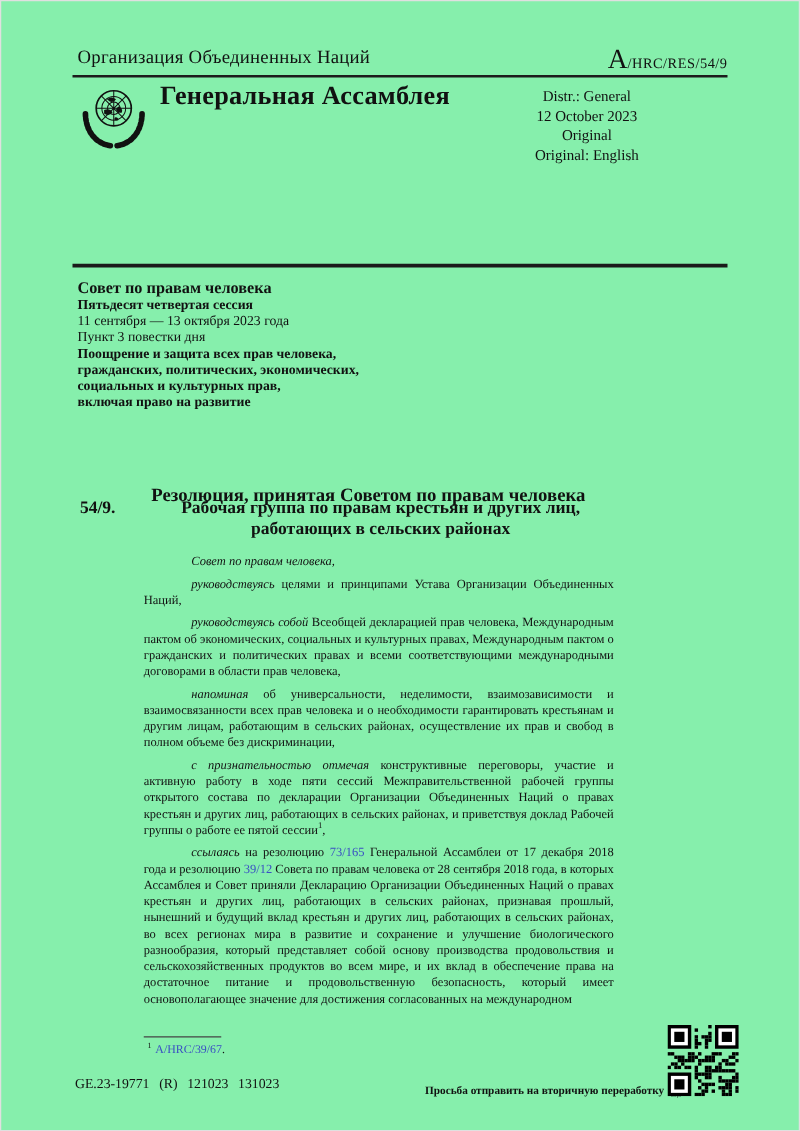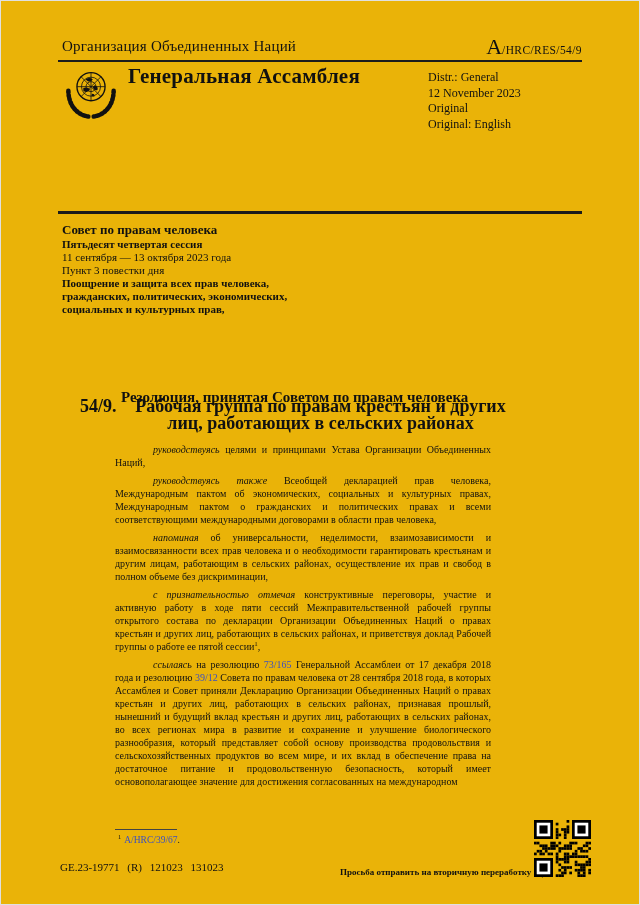--- a/index.html
+++ b/index.html
@@ -1,38 +1,38 @@
 <!DOCTYPE html>
 <html lang="ru" style="--link: #3a50c3;"><head>
 <meta charset="utf-8">
 <style>
   html,body{margin:0;padding:0;background:#888;}
   .page{
-    position:relative;width:640px;height:905px;margin:0 auto;background:#eab308;
+    position:relative;width:640px;height:905px;margin:0 auto;background:#86efac;
     font-family:"Liberation Serif","DejaVu Serif",serif;color:#111;
     box-shadow:inset 0 0 0 1px #e0e0e0;overflow:hidden;
   }
   
   .mast{position:absolute;left:58px;right:58px;top:36px;border-bottom:2px solid #1c1c1c;padding-bottom:4px;}
   .org-name{position:absolute;left:4px;top:2px;font-size:15px;letter-spacing:.2px;}
   .doc-symbol{position:absolute;right:0;top:-2px;font-size:11.5px;letter-spacing:.4px;}
   .doc-symbol .big-a{font-size:22px;letter-spacing:0;}
   .mast-spacer{height:20px;}
   .emblem{position:absolute;left:62px;top:64px;width:58px;height:58px;}
   .assembly-title{position:absolute;left:128px;top:64px;font-size:21px;font-weight:bold;letter-spacing:.2px;}
-  .distr-block{position:absolute;left:428px;top:70px;font-size:12px;line-height:15.5px;}
+  .distr-block{position:absolute;left:428px;top:70px;font-size:12px;line-height:15.5px;text-align:center;}
   
   .thick-rule{position:absolute;left:58px;right:58px;top:211px;height:3px;background:#1b1b1b;}
   
   .session{position:absolute;left:62px;top:222px;font-size:11px;line-height:13px;}
   .session .council{font-size:13px;font-weight:bold;line-height:16px;}
   .session .b{font-weight:bold;}
   
   .res-title{position:absolute;left:121px;top:344px;width:430px;font-size:15px;font-weight:bold;line-height:19.5px;margin-top:44px;}
-  .res-head{position:absolute;left:80px;top:398px;width:440px;font-size:18px;font-weight:bold;line-height:17px;}
+  .res-head{position:absolute;left:64px;top:398px;width:440px;font-size:14px;font-weight:bold;line-height:17px;}
   .res-num{position:absolute;left:0;top:0;}
   .res-head-text{margin-left:41px;text-align:center;}
   
   .body{position:absolute;left:115px;top:443px;width:376px;font-size:10px;line-height:13px;text-align:justify;}
   .body p{margin:0 0 5px;text-indent:38px;}
   .body i{font-style:italic;}
   .body sup{font-size:7px;line-height:0;}
   a.doclink{color:var(--link,#3a50c3);text-decoration:none;cursor:pointer;}
   
   .fn-rule{position:absolute;left:115px;top:829px;width:62px;border-top:1.2px solid #444;}
@@ -71,49 +71,51 @@
     <g fill="none" stroke="#111" stroke-linecap="round">
       <path d="M29,58 C16,56 7,45 7,29" stroke-width="5" stroke-dasharray="2.2 1.9"></path>
       <path d="M35,58 C48,56 57,45 57,29" stroke-width="5" stroke-dasharray="2.2 1.9"></path>
     </g>
   </svg>
 
   <div class="assembly-title">Генеральная Ассамблея</div>
 
   <div class="distr-block">
     <div>Distr.: General</div>
-    <div>12 November 2023</div>
+    <div>12 October 2023</div>
     <div>Original</div>
     <div>Original: English</div>
   </div>
 
   <div class="thick-rule"></div>
 
   <div class="session">
     <div class="council">Совет по правам человека</div>
     <div class="b">Пятьдесят четвертая сессия</div>
     <div>11 сентября — 13 октября 2023 года</div>
     <div>Пункт 3 повестки дня</div>
     <div class="b">Поощрение и защита всех прав человека,</div>
     <div class="b">гражданских, политических, экономических,</div>
     <div class="b">социальных и культурных прав,</div>
+    <div class="b">включая право на развитие</div>
   </div>
 
   <div class="res-title">
     <div>Резолюция, принятая Советом по правам человека</div>
   </div>
 
   <div class="res-head">
     <span class="res-num">54/9.</span>
     <div class="res-head-text">Рабочая группа по правам крестьян и других лиц, работающих в сельских районах</div>
   </div>
 
   <main class="body">
+    <p><i>Совет по правам человека,</i></p>
     <p><i>руководствуясь</i><span> целями и принципами Устава Организации Объединенных Наций,</span></p>
-    <p><i>руководствуясь также</i><span> Всеобщей декларацией прав человека, Международным пактом об экономических, социальных и культурных правах, Международным пактом о гражданских и политических правах и всеми соответствующими международными договорами в области прав человека,</span></p>
+    <p><i>руководствуясь собой</i><span> Всеобщей декларацией прав человека, Международным пактом об экономических, социальных и культурных правах, Международным пактом о гражданских и политических правах и всеми соответствующими международными договорами в области прав человека,</span></p>
     <p><i>напоминая</i><span> об универсальности, неделимости, взаимозависимости и взаимосвязанности всех прав человека и о необходимости гарантировать крестьянам и другим лицам, работающим в сельских районах, осуществление их прав и свобод в полном объеме без дискриминации,</span></p>
     <p><i>с признательностью отмечая</i><span> конструктивные переговоры, участие и активную работу в ходе пяти сессий Межправительственной рабочей группы открытого состава по декларации Организации Объединенных Наций о правах крестьян и других лиц, работающих в сельских районах, и приветствуя доклад Рабочей группы о работе ее пятой сессии</span><sup>1</sup><span>,</span></p>
     <p><i>ссылаясь</i><span> на резолюцию </span><a class="doclink">73/165</a><span> Генеральной Ассамблеи от 17 декабря 2018 года и резолюцию </span><a class="doclink">39/12</a><span> Совета по правам человека от 28 сентября 2018 года, в которых Ассамблея и Совет приняли Декларацию Организации Объединенных Наций о правах крестьян и других лиц, работающих в сельских районах, признавая прошлый, нынешний и будущий вклад крестьян и других лиц, работающих в сельских районах, во всех регионах мира в развитие и сохранение и улучшение биологического разнообразия, который представляет собой основу производства продовольствия и сельскохозяйственных продуктов во всем мире, и их вклад в обеспечение права на достаточное питание и продовольственную безопасность, который имеет основополагающее значение для достижения согласованных на международном</span></p>
   </main>
 
   <div class="fn-rule"></div>
   <div class="footnote">
     <sup>1</sup><a class="doclink">A/HRC/39/67</a><span>.</span>
   </div>
 

